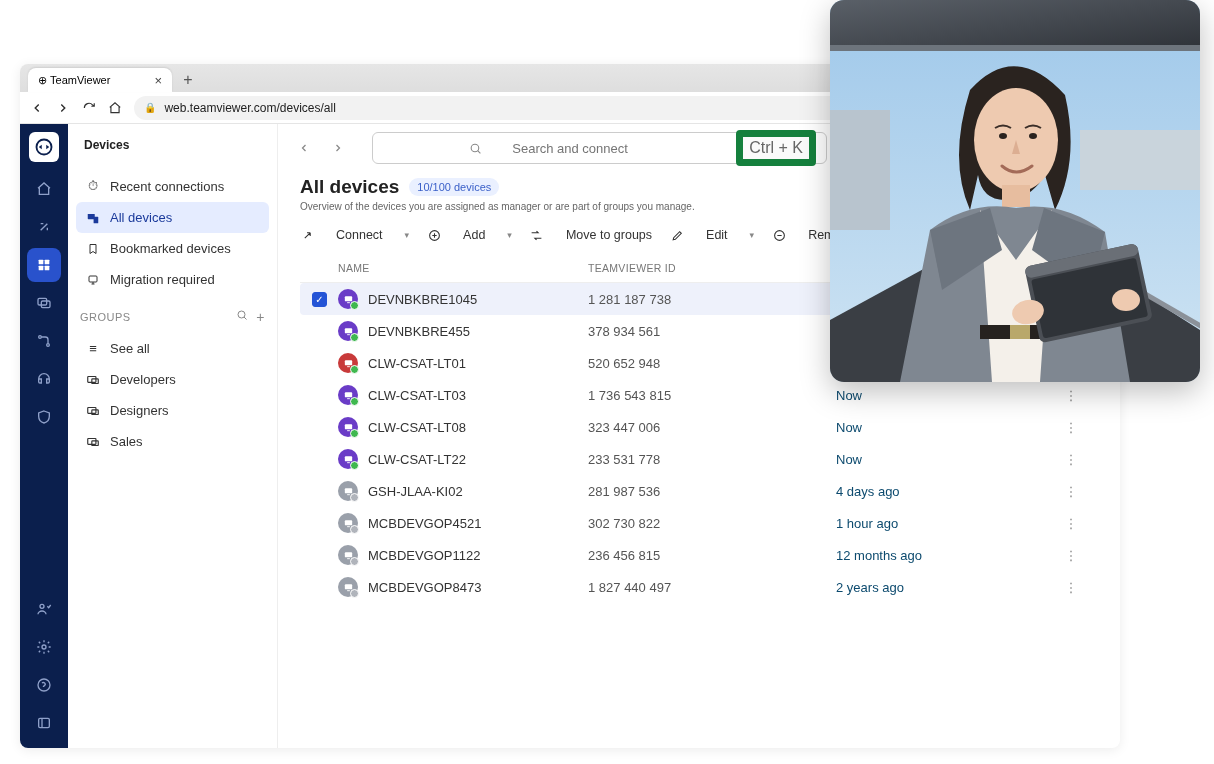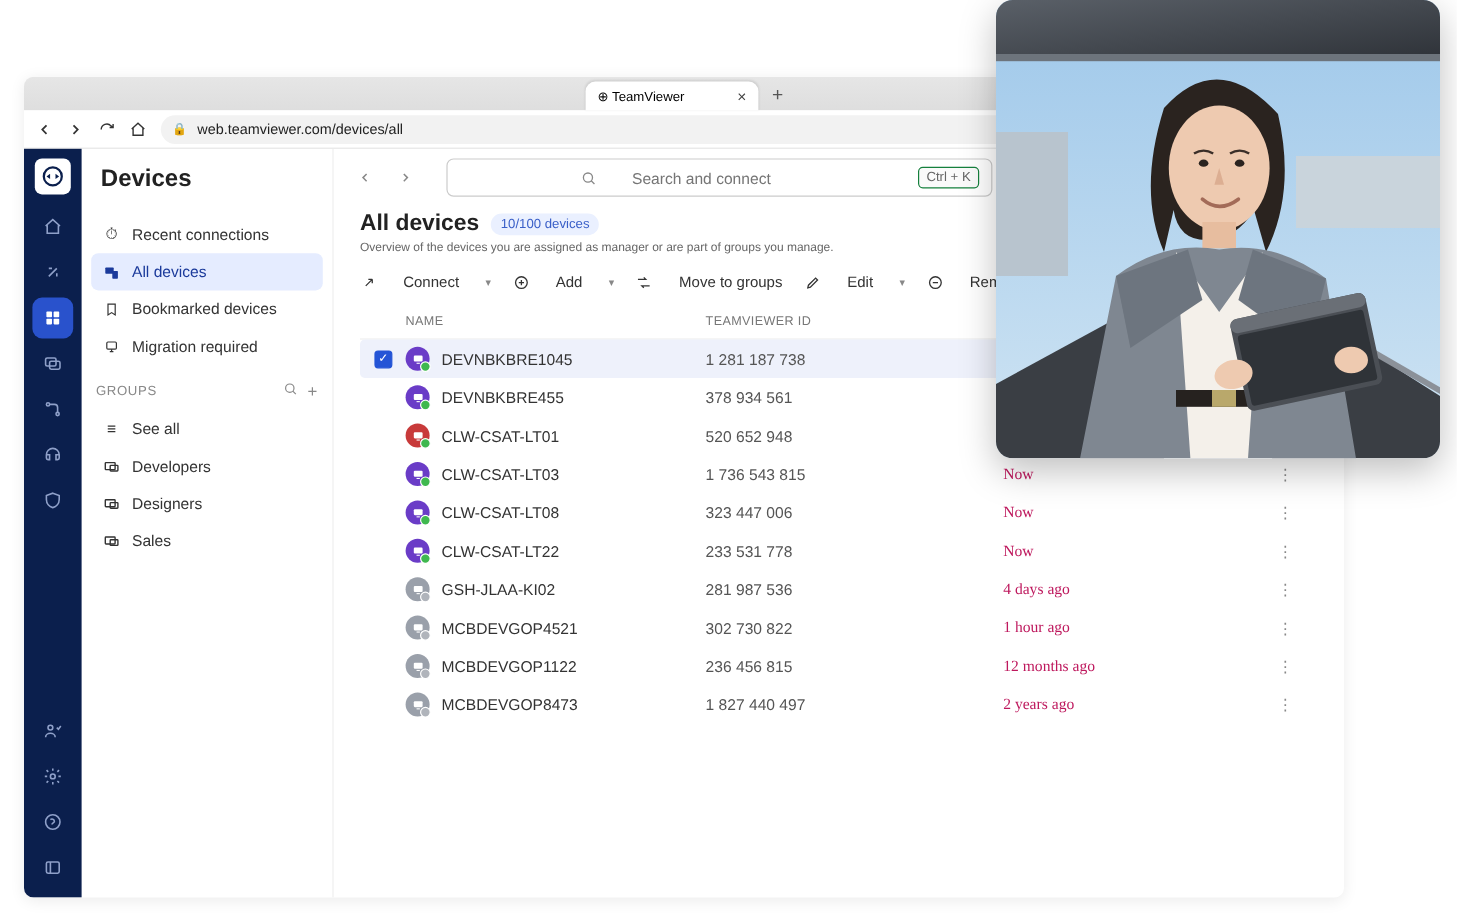--- a/index.html
+++ b/index.html
@@ -1,56 +1,56 @@
 <!DOCTYPE html>
 <html><head>
 <meta charset="utf-8">
 <style>
 * { box-sizing: border-box; margin: 0; padding: 0; font-family: -apple-system, BlinkMacSystemFont, "Segoe UI", Arial, sans-serif; }
 body { background: #fff; width: 1214px; height: 764px; position: relative; }
 
 
 .browser { position: absolute; top: 64px; left: 20px; width: 1100px; height: 684px; background: #fff; border-radius: 8px; overflow: hidden; box-shadow: 0 2px 12px rgba(0,0,0,0.08); }
-.tab-strip { height: 28px; background: linear-gradient(#e6e6e6,#dedede); display: flex; align-items: flex-end; padding-left: 8px; justify-content: center; }
+.tab-strip { height: 28px; background: linear-gradient(#e6e6e6,#dedede); display: flex; align-items: flex-end; padding-left: 8px; }
 .tab { background: #fff; height: 24px; border-radius: 8px 8px 0 0; padding: 0 10px; display: flex; align-items: center; font-size: 11px; gap: 44px; box-shadow: 0 -1px 2px rgba(0,0,0,0.1); }
 .tab-close { font-size: 13px; color: #444; cursor: pointer; }
 .new-tab { width: 24px; height: 24px; display: flex; align-items: center; justify-content: center; font-size: 16px; color: #555; cursor: pointer; margin-left: 4px; }
 
 .url-bar { height: 32px; background: #fff; border-bottom: 1px solid #e5e5e5; display: flex; align-items: center; padding: 0 10px; gap: 12px; }
 .nav-ico { width: 14px; height: 14px; display: flex; align-items: center; justify-content: center; cursor: pointer; color: #333; }
 .addr { flex: 1; height: 24px; border-radius: 20px; background: #f2f2f2; display: flex; align-items: center; padding: 0 10px; font-size: 12px; gap: 8px; color: #222; }
 .addr .lock { font-size: 10px; }
 
 .app { display: flex; height: calc(100% - 60px); }
 
 
 .rail { width: 48px; background: #0b1f4d; display: flex; flex-direction: column; align-items: center; padding: 8px 0; gap: 4px; }
 .rail-logo { width: 30px; height: 30px; background: #fff; border-radius: 6px; display: flex; align-items: center; justify-content: center; margin-bottom: 6px; }
 .rail-item { width: 34px; height: 34px; border-radius: 8px; display: flex; align-items: center; justify-content: center; cursor: pointer; color: #8fa0c9; }
 .rail-item.active { background: #2952cc; color: #fff; }
 .rail-spacer { flex: 1; }
 
 
 .panel { width: 210px; border-right: 1px solid #eee; display: flex; flex-direction: column; }
-.panel-head { padding: 14px 16px; font-size: 20px; font-weight: 600; color: #222; display: flex; align-items: center; justify-content: space-between; }
+.panel-head { padding: 14px 16px; font-size: 12px; font-weight: 600; color: #222; display: flex; align-items: center; justify-content: space-between; }
 .panel-list { padding: 4px 8px; }
 .panel-item { display: flex; align-items: center; gap: 10px; padding: 8px 10px; font-size: 13px; color: #333; border-radius: 6px; cursor: pointer; }
 .panel-item.active { background: #e5ecff; color: #1b3a9b; font-weight: 500; }
 .panel-item .pi-ico { width: 14px; display: flex; justify-content: center; }
 .groups-head { display: flex; align-items: center; justify-content: space-between; padding: 10px 12px 4px; font-size: 11px; color: #888; letter-spacing: 0.5px; }
 .groups-head .tools { display: flex; gap: 8px; }
 
 
 .main { flex: 1; display: flex; flex-direction: column; overflow: hidden; }
 .topbar { height: 48px; display: flex; align-items: center; padding: 0 14px; gap: 10px; }
 .nav-arrow { width: 24px; height: 24px; display: flex; align-items: center; justify-content: center; color: #888; cursor: pointer; }
 .search { flex: 1; height: 32px; border: 1px solid #ccc; border-radius: 6px; display: flex; align-items: center; padding: 0 10px; font-size: 13px; color: #666; max-width: 455px; margin-left: 12px; }
 .search-input-wrap { flex: 1; text-align: center; display: flex; align-items: center; justify-content: center; gap: 8px; }
 .search input { border: none; background: transparent; outline: none; font-size: 13px; text-align: center; width: 160px; }
-.kbd { font-size: 11px; padding: 2px 6px; border: 1px solid #15803d; border-radius: 4px; background: #fafafa; color: #666; }
+.kbd { font-size: 16px; padding: 2px 6px; border: 7px solid #15803d; border-radius: 4px; background: #fafafa; color: #666; }
 
 .content { padding: 4px 22px 0; flex: 1; overflow: hidden; }
 .title-row { display: flex; align-items: center; gap: 10px; }
 .title { font-size: 19px; font-weight: 600; color: #222; }
 .pill { font-size: 11px; background: #eaf0ff; color: #3a5fc8; padding: 3px 8px; border-radius: 10px; }
 .subtitle { font-size: 10px; color: #666; margin-top: 3px; }
 
 .toolbar { display: flex; gap: 18px; margin-top: 16px; padding-bottom: 10px; }
 .tool-btn { display: flex; align-items: center; gap: 22px; font-size: 12.5px; color: #333; cursor: pointer; }
 .tool-btn .chev { font-size: 9px; color: #888; }
@@ -72,21 +72,21 @@
 .dev-ico { width: 20px; height: 20px; border-radius: 50%; display: flex; align-items: center; justify-content: center; margin-right: 10px; position: relative; }
 .dev-ico.online { background: #6a3cc7; }
 .dev-ico.offline { background: #9aa0aa; }
 .dev-ico.red { background: #c83a3a; }
 .dev-ico::after { content: ''; position: absolute; width: 7px; height: 7px; border-radius: 50%; bottom: -1px; right: -1px; border: 1.5px solid #fff; }
 .dev-ico.online::after { background: #3fb84f; }
 .dev-ico.offline::after { background: #b0b4bb; }
 .dev-ico.red::after { background: #3fb84f; }
 .name-cell { width: 250px; display: flex; align-items: center; }
 .id-cell { width: 248px; color: #555; }
-.last-cell { flex: 1; color: #be185d; font-family: Liberation Serif, serif; }
+.last-cell { flex: 1; color: #0c4a6e; }
 .act-cell { width: 30px; text-align: center; color: #888; cursor: pointer; }
 
 
 .photo { position: absolute; top: 0; left: 830px; width: 370px; height: 382px; border-radius: 14px; overflow: hidden; box-shadow: 0 10px 30px rgba(0,0,0,0.25); }
 .photo svg { width: 100%; height: 100%; display: block; }
 
 .svg-ico { width: 14px; height: 14px; }
 </style>
 </head>
 <body>

